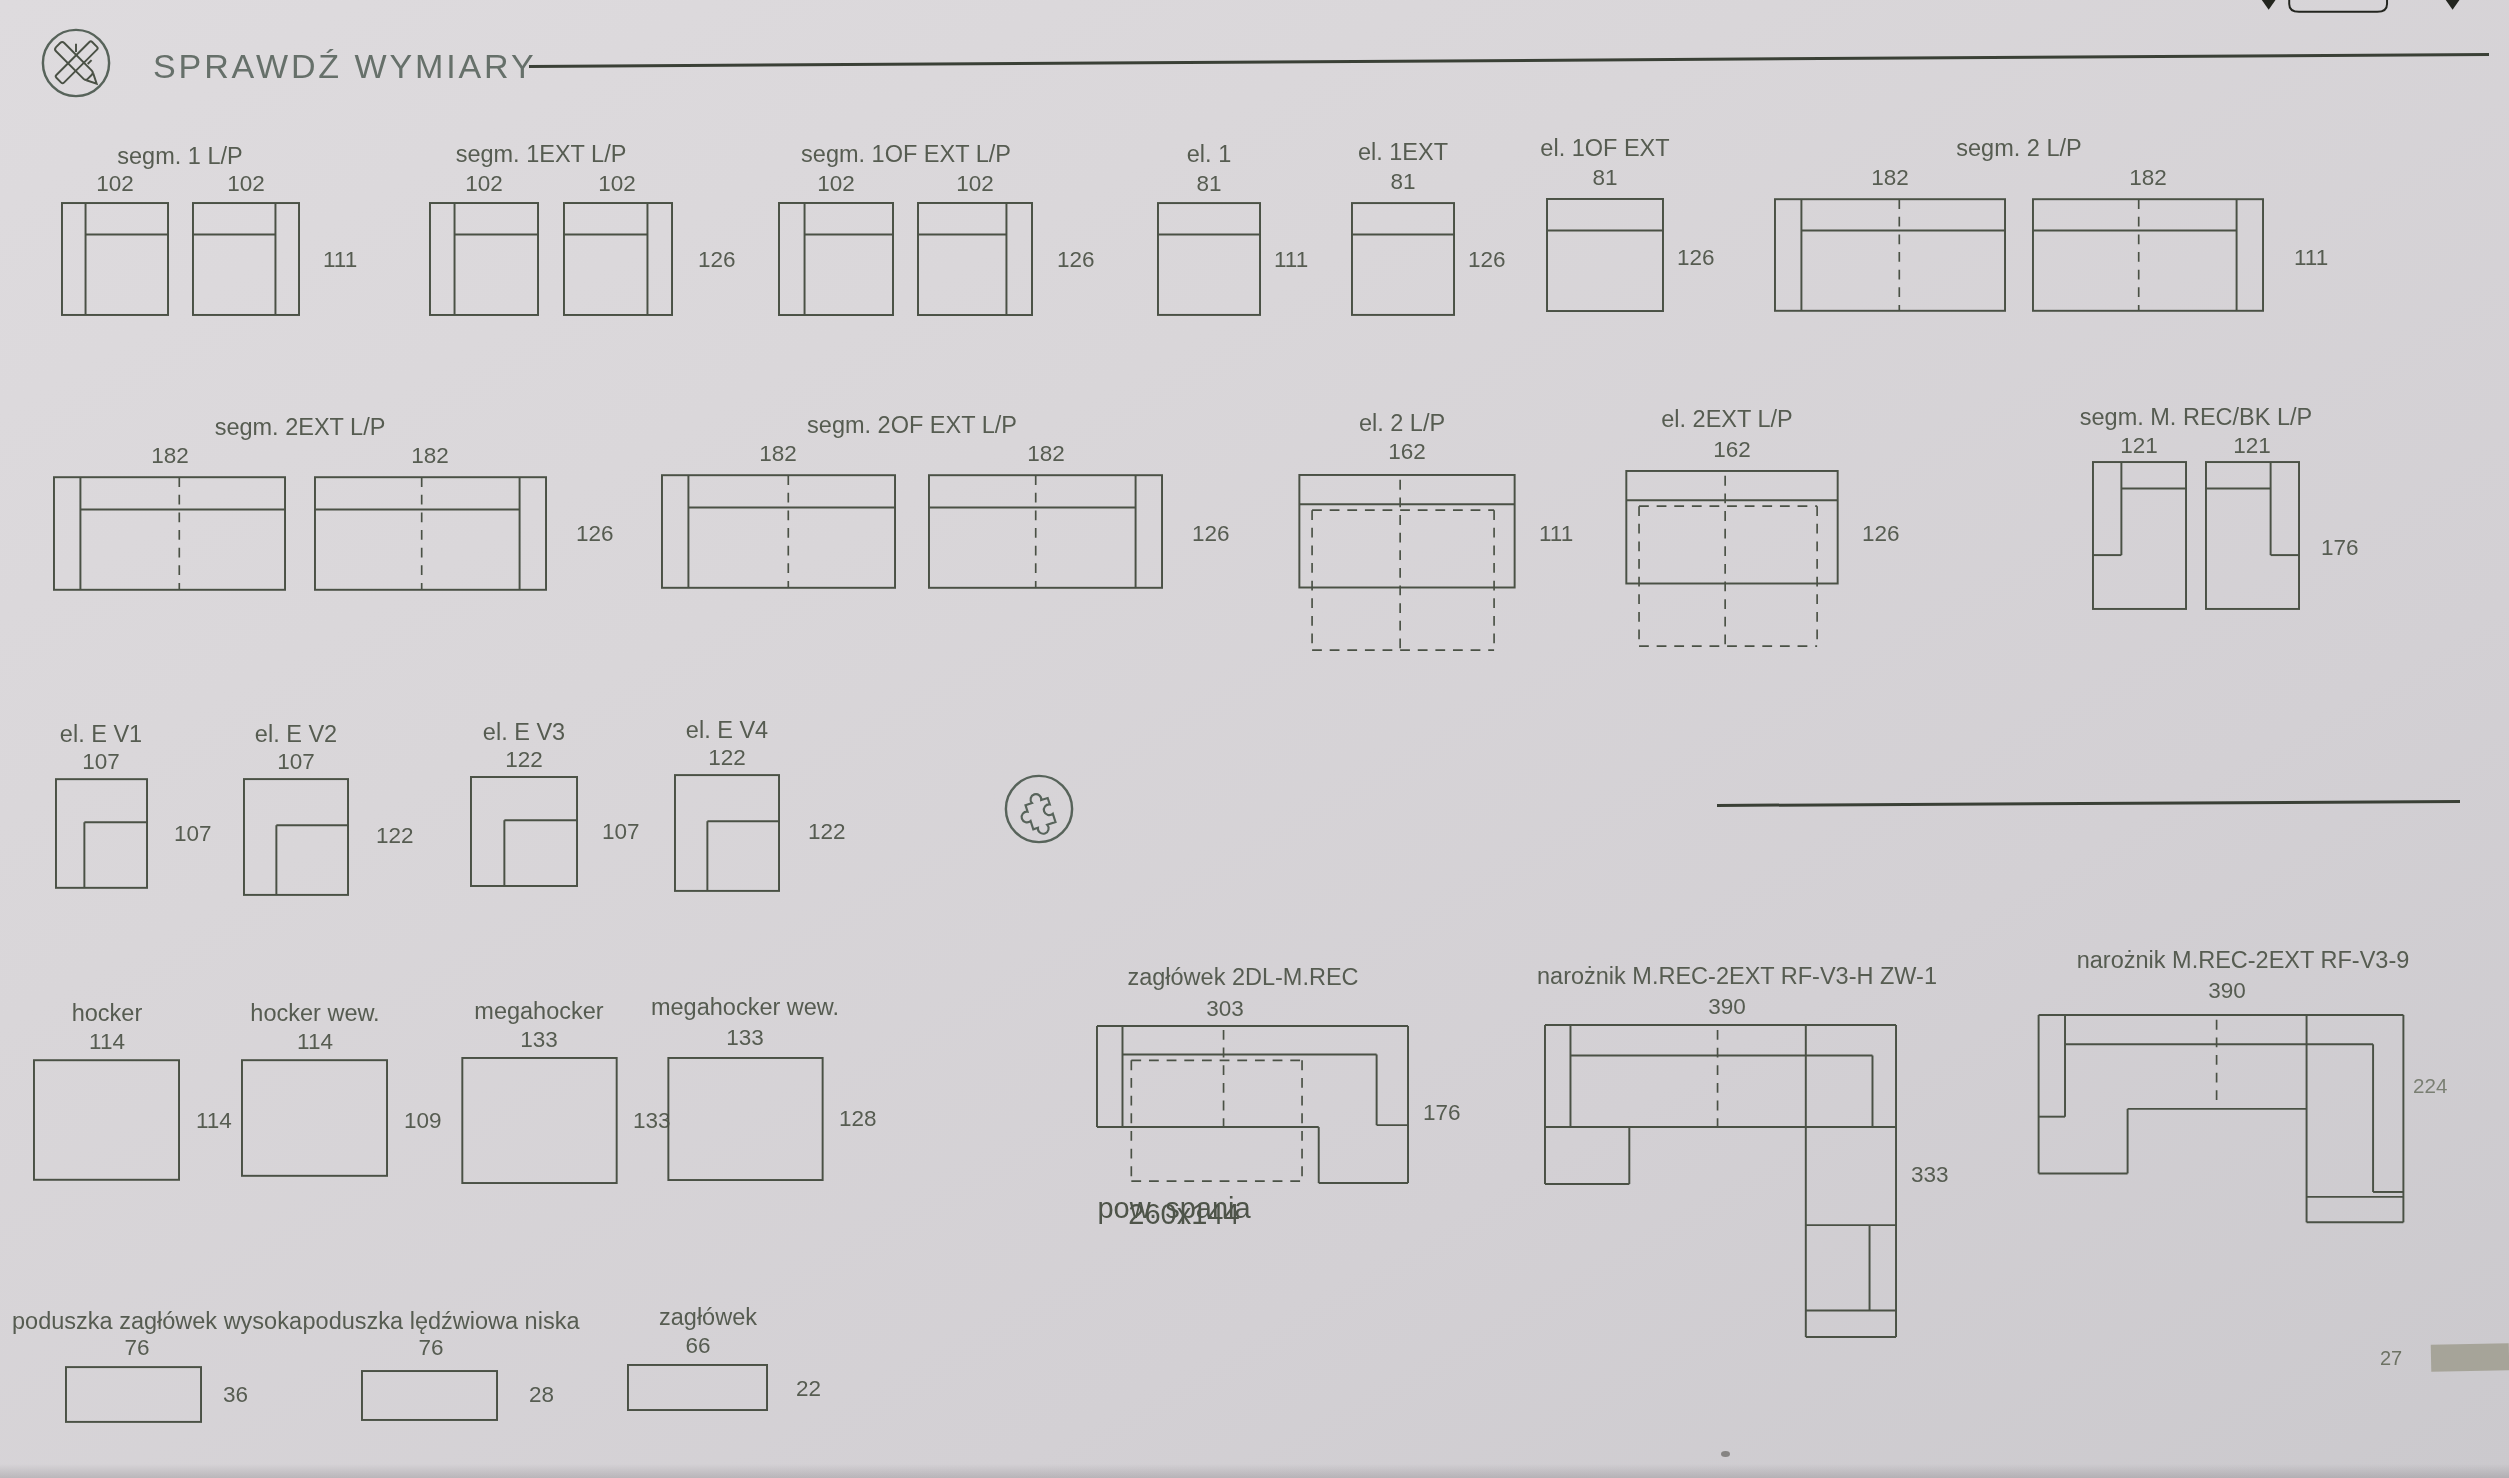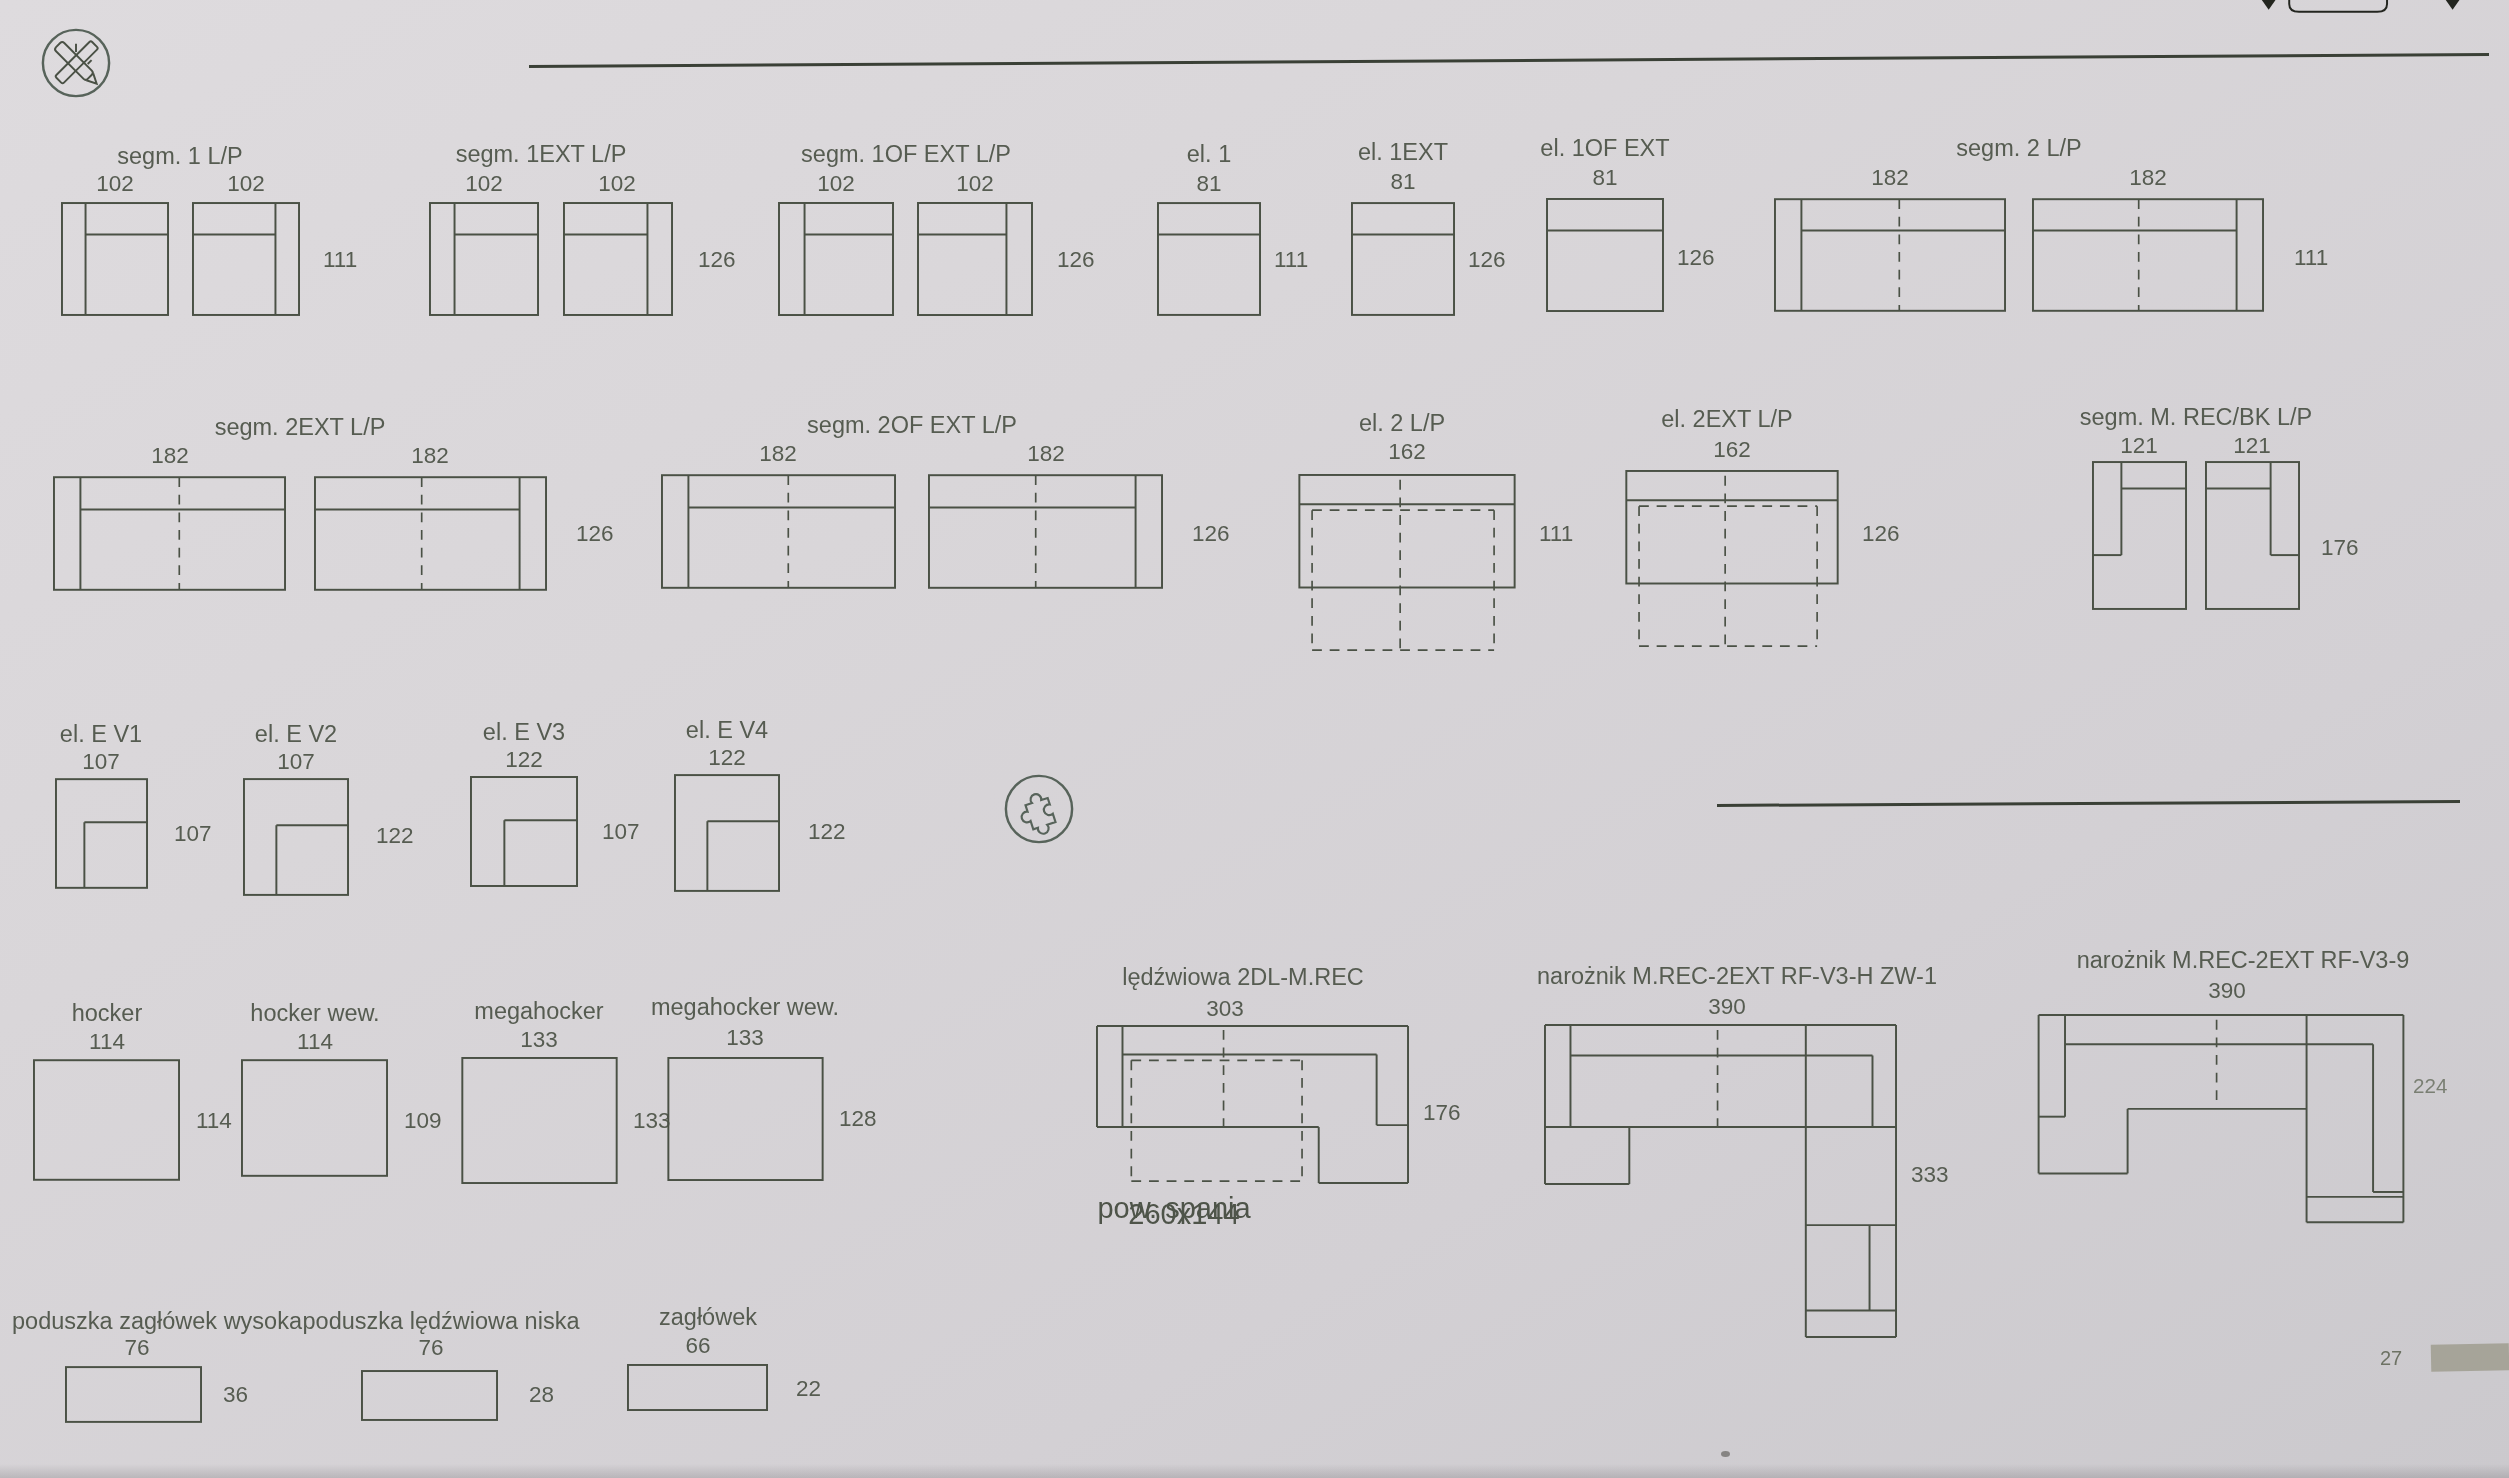--- a/index.html
+++ b/index.html
@@ -31,20 +31,21 @@
   <svg class="d" style="left:39px;top:25.5px" width="74" height="74" viewBox="0 0 76 76">
     <circle cx="38" cy="38" r="34" style="stroke:#57635a;stroke-width:2.5"></circle>
     <g style="stroke:#57635a;stroke-width:2">
       <rect x="32.5" y="11" width="11" height="52" rx="2" transform="rotate(45 38 38)"></rect>
       <line x1="24" y1="24" x2="30" y2="30" transform="rotate(45 38 38)"></line>
       <line x1="35" y1="22" x2="39" y2="26" transform="rotate(90 38 38)"></line>
       <rect x="32" y="12" width="12" height="46" rx="3" transform="rotate(-45 38 38)"></rect>
       <path d="M33,58 L38,68 L43,58" transform="rotate(-45 38 38)"></path>
     </g>
   </svg>
+  <div class="hdr" style="left:153px;top:47px">SPRAWDŹ WYMIARY</div>
   <div class="rule" style="left:529px;top:59px;width:1960px;transform:rotate(-0.35deg)"></div>
 
   <svg class="d" style="left:2254px;top:0" width="225" height="19.6" viewBox="0 0 230 20">
     <path d="M8,0 L22,0 L15,10 Z" style="fill:#23251f;stroke:none"></path>
     <path d="M36,0 L36,4 Q36,12 46,12 L126,12 Q136,12 136,4 L136,0" style="stroke:#23251f"></path>
     <path d="M196,0 L210,0 L203,10 Z" style="fill:#23251f;stroke:none"></path>
   </svg>
 
   <div class="card">
     <span class="nm" style="left:180px;top:143px">segm. 1 L/P</span>
@@ -332,21 +333,21 @@
   <div class="card">
     <span class="nm" style="left:708px;top:1304px">zagłówek</span>
     <span class="num" style="left:698px;top:1333px">66</span>
     <svg class="d" style="left:627px;top:1364px" width="141" height="47" viewBox="0 0 144 48">
       <rect x="1" y="1" width="142" height="46"></rect>
       </svg>
     <span class="side" style="left:796px;top:1376px">22</span>
   </div>
 
   <div class="card">
-    <span class="nm" style="left:1243px;top:964px">lędźwiowa 2DL-M.REC</span>
+    <span class="nm" style="left:1243px;top:964px">zagłówek 2DL-M.REC</span>
     <span class="num" style="left:1225px;top:996px">303</span>
     <svg class="d" style="left:1096px;top:1025px" width="313" height="161" viewBox="0 0 319 164">
       <line x1="1" y1="1" x2="318" y2="1"></line>
         <line x1="1" y1="1" x2="1" y2="104"></line>
       <line x1="1" y1="104" x2="227" y2="104"></line>
         <line x1="27" y1="1" x2="27" y2="104"></line>
       <line x1="27" y1="30" x2="286" y2="30"></line>
       <line x1="227" y1="104" x2="227" y2="161"></line>
         <line x1="227" y1="161" x2="318" y2="161"></line>
       <line x1="318" y1="1" x2="318" y2="161"></line>

